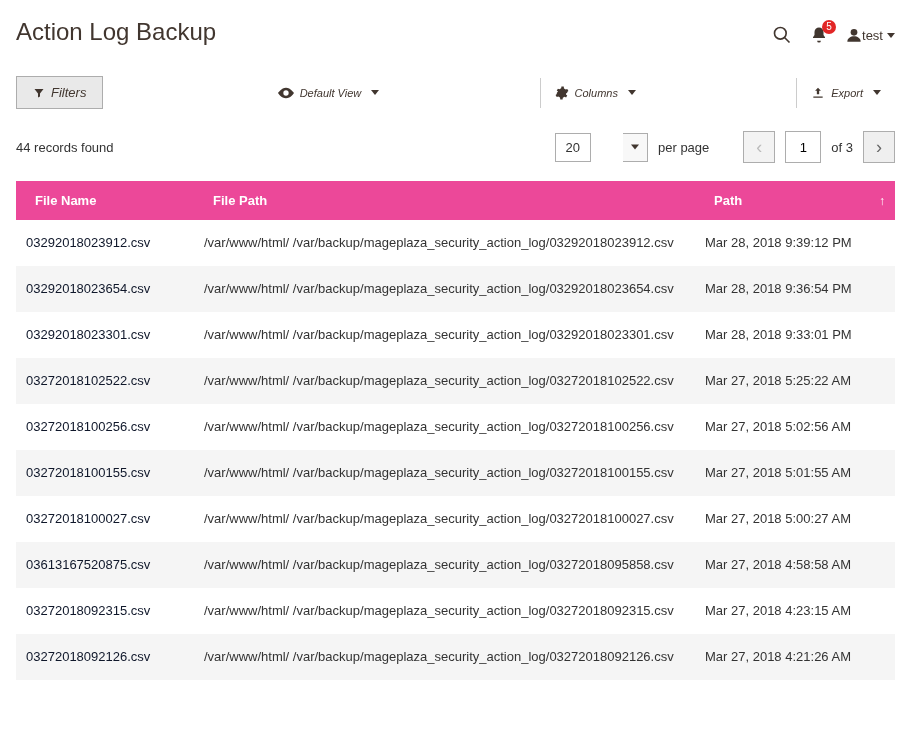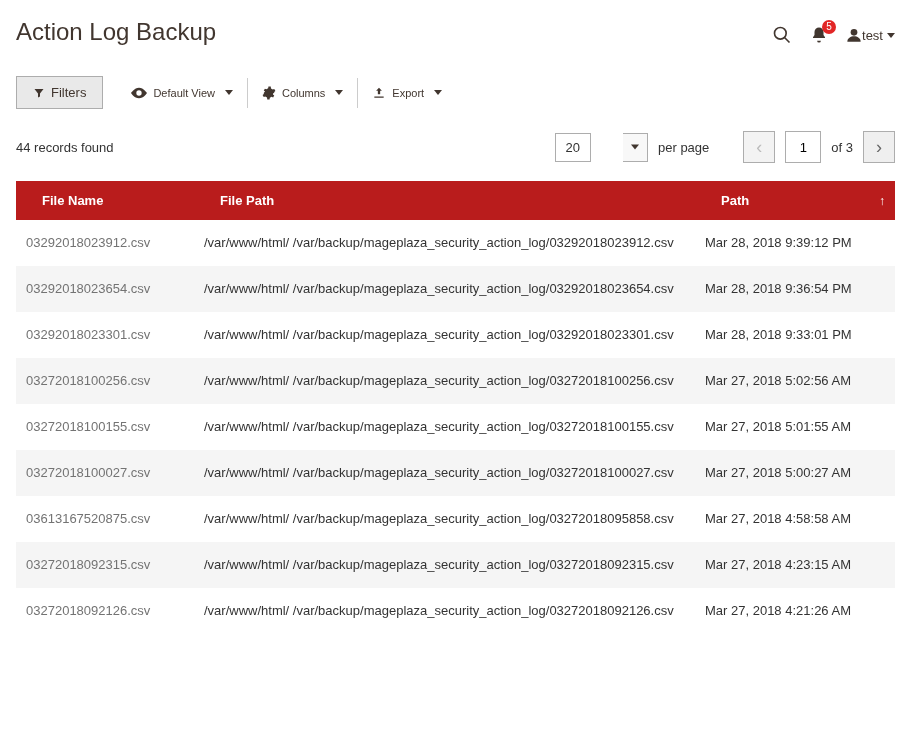--- a/index.html
+++ b/index.html
@@ -55,24 +55,25 @@
     content: "";
     display: inline-block;
     margin-left: 4px;
     border-left: 4px solid transparent;
     border-right: 4px solid transparent;
     border-top: 5px solid #41362f;
     vertical-align: middle;
   }
   .toolbar {
     display: flex;
-    justify-content: flex-start;
+    justify-content: space-between;
     gap: 0;
     margin-top: 20px;
     align-items: center;
+    font-style: italic;
   }
   .tb-btn {
     display: inline-flex;
     align-items: center;
     gap: 6px;
     font-size: 11px;
     color: #41362f;
     padding: 8px 14px;
     border-left: 1px solid #ccc;
     cursor: pointer;
@@ -154,26 +155,26 @@
     border: 1px solid #adadad;
     text-align: center;
     font-size: 13px;
   }
   .table {
     width: 100%;
     border-collapse: collapse;
     margin-top: 18px;
   }
   .table thead th {
-    background: #b91c1c;
+    background: #ec4899;
     color: #fff;
     font-weight: 600;
     font-size: 13px;
     text-align: left;
-    padding: 12px 26px;
+    padding: 12px 19px;
   }
   .th-name { width: 178px; }
   .th-path { }
   .th-time { width: 200px; position: relative;}
   .sort-arrow {
     position: absolute;
     right: 10px;
     top: 50%;
     transform: translateY(-50%);
     font-size: 12px;
@@ -181,21 +182,21 @@
   }
   .table tbody tr:nth-child(odd) { background: #ffffff; }
   .table tbody tr:nth-child(even) { background: #f5f5f5; }
   .table td {
     padding: 14px 10px;
     vertical-align: top;
     font-size: 13px;
     color: #333;
     line-height: 18px;
   }
-  .file-link { color: #737373; text-decoration: none; }
+  .file-link { color: #0f172a; text-decoration: none; }
   svg { display: block; }
 </style>
 </head>
 <body>
 
 <div class="page">
 
   <div class="header-row">
     <h1 class="page-title">Action Log Backup</h1>
 
@@ -316,20 +317,25 @@
           <td><a class="file-link" href="#">03292018023654.csv</a></td>
           <td>/var/www/html/                                    /var/backup/mageplaza_security_action_log/03292018023654.csv</td>
           <td>Mar 28, 2018 9:36:54 PM</td>
         </tr>
         <tr>
           <td><a class="file-link" href="#">03292018023301.csv</a></td>
           <td>/var/www/html/                                    /var/backup/mageplaza_security_action_log/03292018023301.csv</td>
           <td>Mar 28, 2018 9:33:01 PM</td>
         </tr>
         <tr>
+          <td><a class="file-link" href="#">03272018102522.csv</a></td>
+          <td>/var/www/html/                                    /var/backup/mageplaza_security_action_log/03272018102522.csv</td>
+          <td>Mar 27, 2018 5:25:22 AM</td>
+        </tr>
+        <tr>
           <td><a class="file-link" href="#">03272018100256.csv</a></td>
           <td>/var/www/html/                                    /var/backup/mageplaza_security_action_log/03272018100256.csv</td>
           <td>Mar 27, 2018 5:02:56 AM</td>
         </tr>
         <tr>
           <td><a class="file-link" href="#">03272018100155.csv</a></td>
           <td>/var/www/html/                                    /var/backup/mageplaza_security_action_log/03272018100155.csv</td>
           <td>Mar 27, 2018 5:01:55 AM</td>
         </tr>
         <tr>

